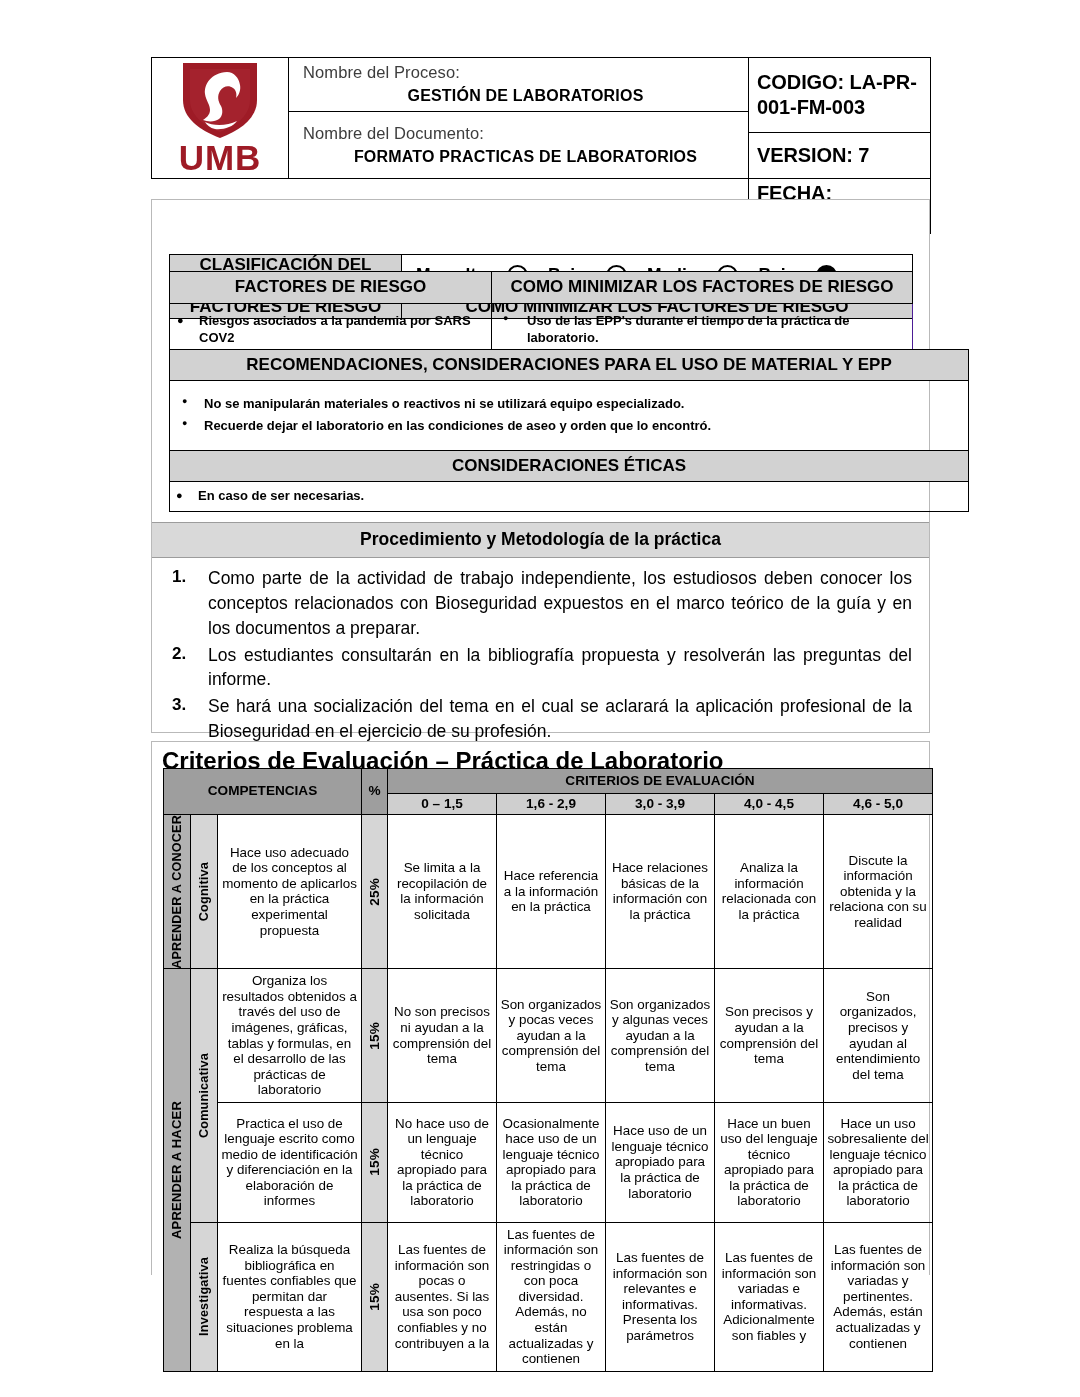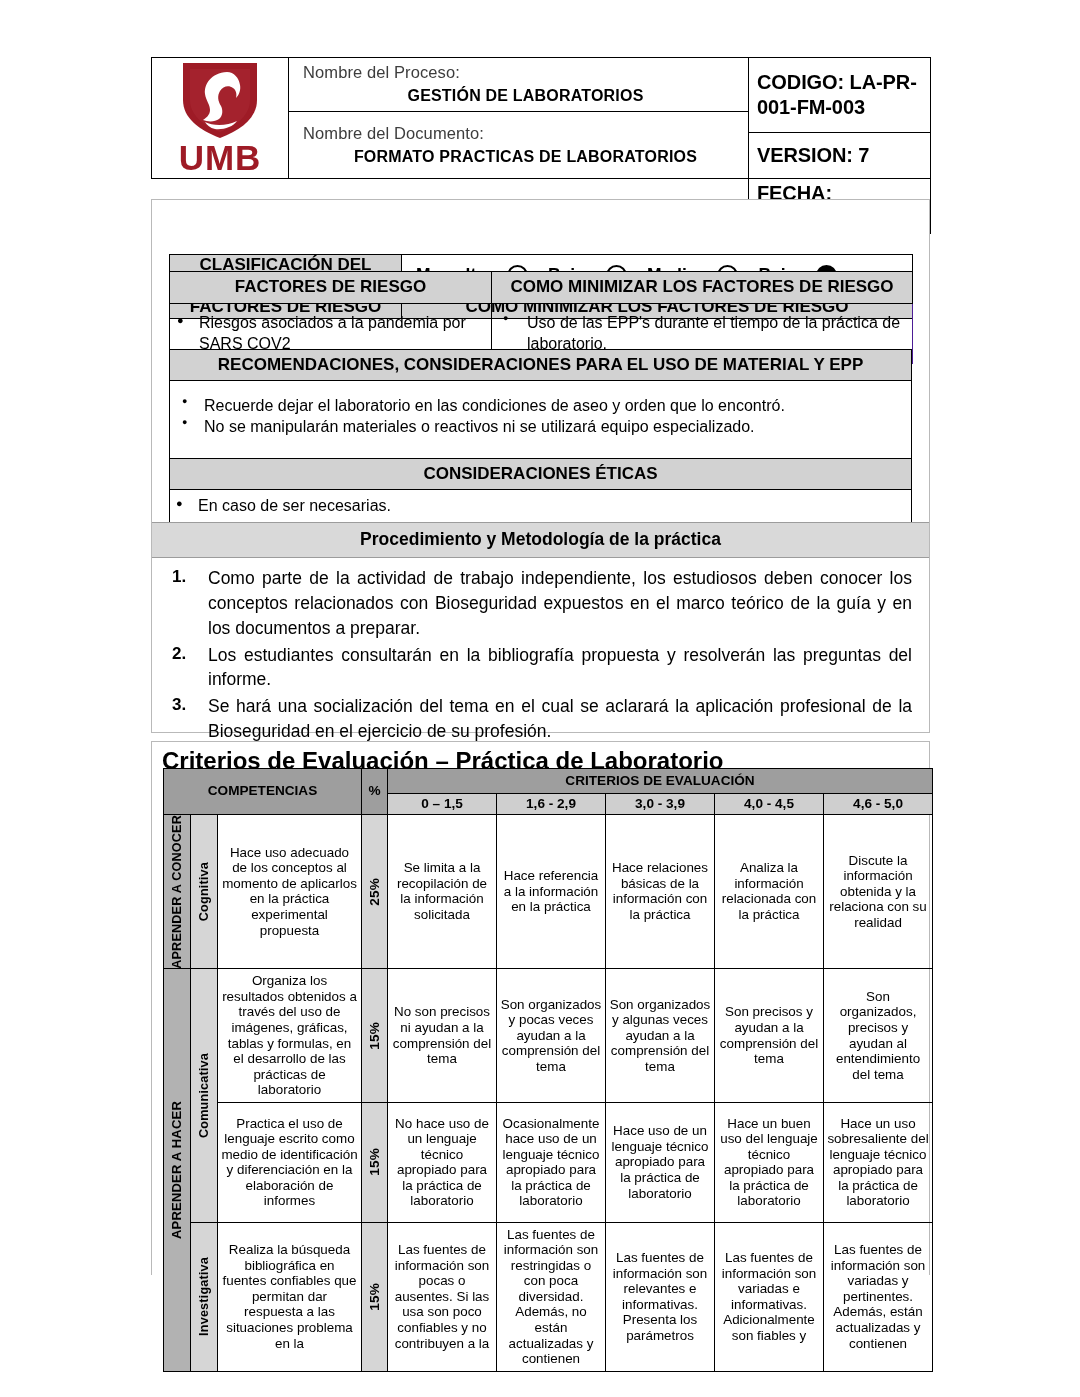--- a/index.html
+++ b/index.html
@@ -65,21 +65,21 @@
   .radios {
     display:flex; align-items:center; justify-content:flex-start;
     padding:6px 0 6px 14px; gap:0;
   }
   .radios .rlab { font-weight:bold; font-size:17.5px; white-space:nowrap; }
   .circ { width:21px; height:21px; border:2px solid #000; border-radius:50%;
           display:inline-block; margin:0 20px; flex:0 0 auto; }
   .circ.filled { background:#000; border-color:#000; }
 
   ul.bl { list-style:none; margin:0; padding:0; }
-  ul.bl li { position:relative; padding-left:26px; font-size:16px; line-height:1.32; }
+  ul.bl li { position:relative; padding-left:26px; font-size:13px; line-height:1.32;font-weight:bold; }
   ul.bl li::before {
     content:"●"; position:absolute; left:4px; top:-1px; font-size:11px; line-height:1.7;
   }
   ul.bl.sm li::before { font-size:9px; }
   ul.bl.ind li { padding-left:32px; }
   ul.bl.ind li::before { left:8px; }
 
   
   .bar {
     text-align:center; font-weight:bold; font-size:17px; background:#d2d2d2;
@@ -227,26 +227,26 @@
       </td>
       <td style="border:1px solid #4c1d95;vertical-align:top;">
         <ul class="bl sm ind" style="padding:7px 6px 8px 2px;">
           <li>Uso de las EPP's durante el tiempo de la práctica de laboratorio.</li>
         </ul>
       </td>
     </tr>
   </tbody>
     </table>
 
-  <div style="position:absolute;left:169px;top:349px;width:743px;">
+  <div style="position:absolute;left:169px;top:349px;width:800px;">
     <div class="bar">RECOMENDACIONES, CONSIDERACIONES PARA EL USO DE MATERIAL Y EPP</div>
     <div style="border:1px solid #000;border-top:none;padding:14px 6px 16px 8px;">
       <ul class="bl sm">
+        <li style="margin-bottom:5px;">No se manipularán materiales o reactivos ni se utilizará equipo especializado.</li>
         <li>Recuerde dejar el laboratorio en las condiciones de aseo y orden que lo encontró.</li>
-        <li style="margin-bottom:5px;">No se manipularán materiales o reactivos ni se utilizará equipo especializado.</li>
       </ul>
     </div>
     <div class="bar" style="border-top:none;">CONSIDERACIONES ÉTICAS</div>
     <div style="border:1px solid #000;border-top:none;padding:5px 6px 7px 2px;">
       <ul class="bl">
         <li>En caso de ser necesarias.</li>
       </ul>
     </div>
   </div>
 

